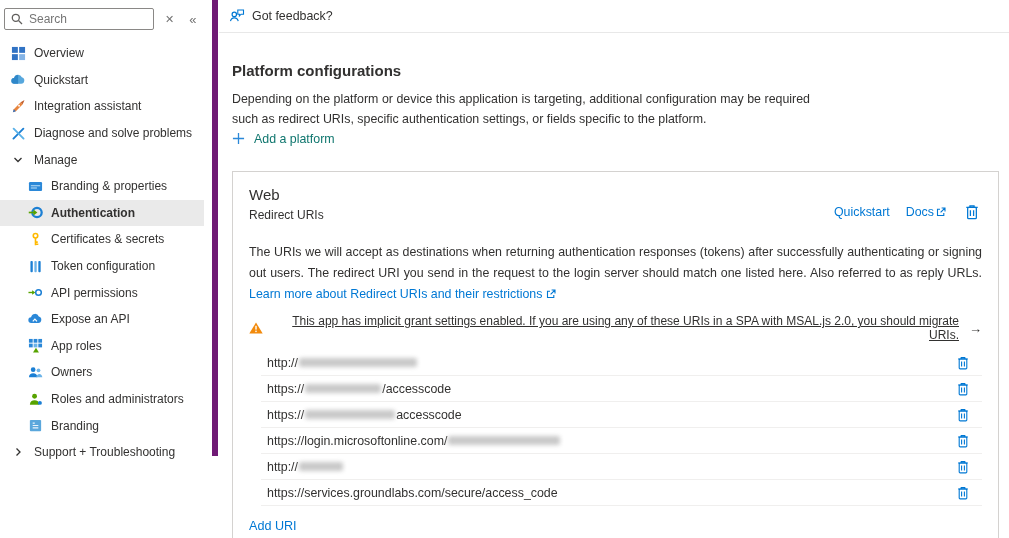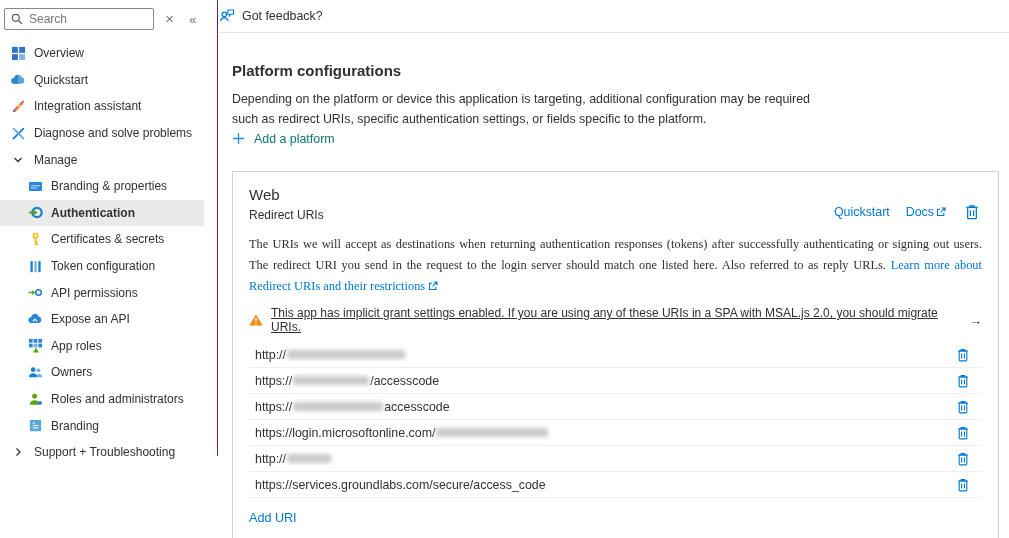--- a/index.html
+++ b/index.html
@@ -8,21 +8,21 @@
     font-family: "Liberation Sans", sans-serif;
     font-size: 12.4px;
     color: #323130;
     background: #fff;
     position: relative;
     overflow: hidden;
   }
   
   .sidebar {
     position: absolute; left:0; top:0; width:218px; height:456px;
-    border-right: 1px solid #701a75;
+    border-right: 6px solid #701a75;
     background:#fff;
   }
   .search-row { display:flex; align-items:center; margin:8px 0 0 4px; }
   .search-box {
     display:flex; align-items:center; gap:6px;
     width:150px; height:22px; border:1px solid #8a8886; border-radius:2px;
     padding:0 6px; background:#fff;
   }
   .search-box input {
     border:none; outline:none; width:100%; font-family:inherit;
@@ -41,21 +41,21 @@
     cursor:pointer; font-size:12px; color:#323130;
   }
   .nav-item.child { padding-left:27px; }
   .nav-item.selected { background:#eaeaea; font-weight:bold; }
   .nav-icon { width:16px; height:16px; display:inline-flex; align-items:center; justify-content:center; flex:none; }
   .nav-label { white-space:nowrap; }
   
   .topbar {
     position:absolute; left:219px; top:0; right:0; height:33px;
     border-bottom:1px solid #e8e8e8;
-    display:flex; align-items:center; 
+    display:flex; align-items:center; padding-left:10px;
   }
   .feedback-btn {
     display:flex; align-items:center; gap:7px; background:none; border:none;
     font-family:inherit; font-size:12.4px; color:#323130; cursor:pointer;
   }
   
   .content { position:absolute; left:232px; top:33px; right:0; bottom:0; }
   .page-title { margin-top:29px; font-size:15px; font-weight:bold; color:#323130; }
   .page-desc {
     margin-top:10px; width:578px; text-align:justify; line-height:1.65; color:#323130;
@@ -69,28 +69,28 @@
   .card {
     margin-top:25px; width:767px; border:1px solid #d4d2d0; background:#fff;
     padding:14px 16px 16px 16px;
   }
   .card-header { display:flex; justify-content:space-between; align-items:flex-end; }
   .card-title { font-size:15px; color:#323130; }
   .card-subtitle { margin-top:5px; font-size:12px; color:#323130; }
   .card-actions { display:flex; align-items:center; gap:16px; margin-top:3px; }
   .link { color:#0078d4; text-decoration:none; font-size:12.4px; cursor:pointer; background:none; border:none; font-family:inherit; padding:0; }
   .docs-link { display:inline-flex; align-items:center; gap:2px; }
-  .card-desc { margin-top:12px; text-align:justify; line-height:1.7; color:#323130;font-family:Liberation Serif, serif; }
+  .card-desc { margin-top:20px; text-align:justify; line-height:1.7; color:#323130; }
   .inline-link { color:#0078d4; cursor:pointer; }
-  .warning-row { margin-top:9px; display:flex; align-items:center; gap:8px; }
+  .warning-row { margin-top:9px; display:flex; align-items:center; gap:8px;text-align:right; }
   .warning-text {
     font-size:12px; color:#323130; text-decoration:underline; cursor:pointer;
   }
   .warning-arrow { font-size:13px; color:#323130; margin-left:2px; }
-  .uri-list { margin-top:8px; }
+  .uri-list { margin-top:8px;margin-left:12px; }
   .uri-row {
     display:flex; align-items:center; justify-content:space-between;
     height:26px; border-bottom:1px solid #f0efee; padding:0 10px 0 6px;
   }
   .uri-text { display:flex; align-items:center; white-space:nowrap; color:#323130; }
   .redacted {
     display:inline-block; height:9px; margin:0 1px; border-radius:2px;
     background:#c9c9c9; filter:blur(2.2px); vertical-align:middle;
   }
   .trash-btn { background:none; border:none; cursor:pointer; padding:2px 3px; display:inline-flex; }

